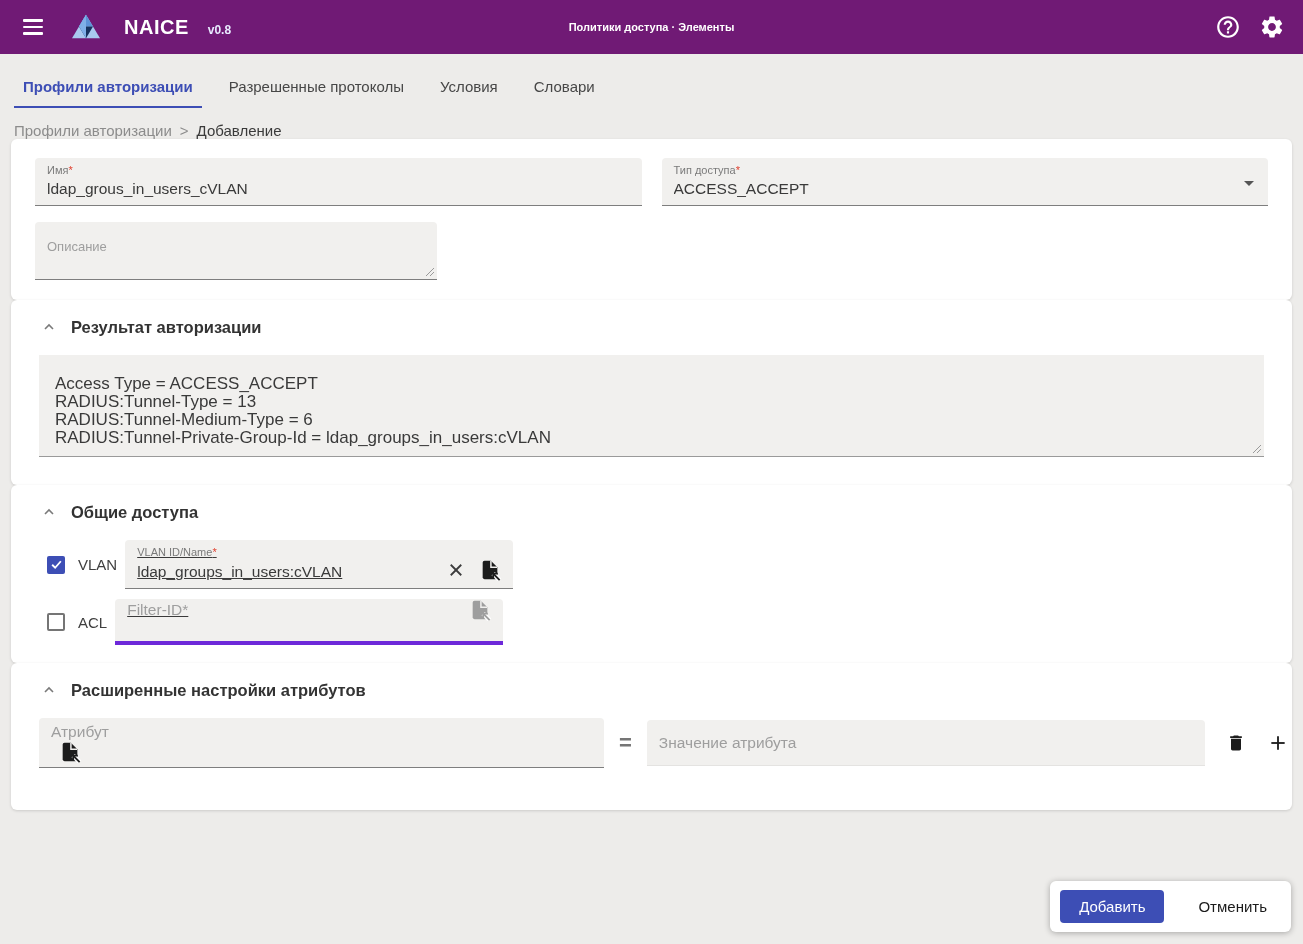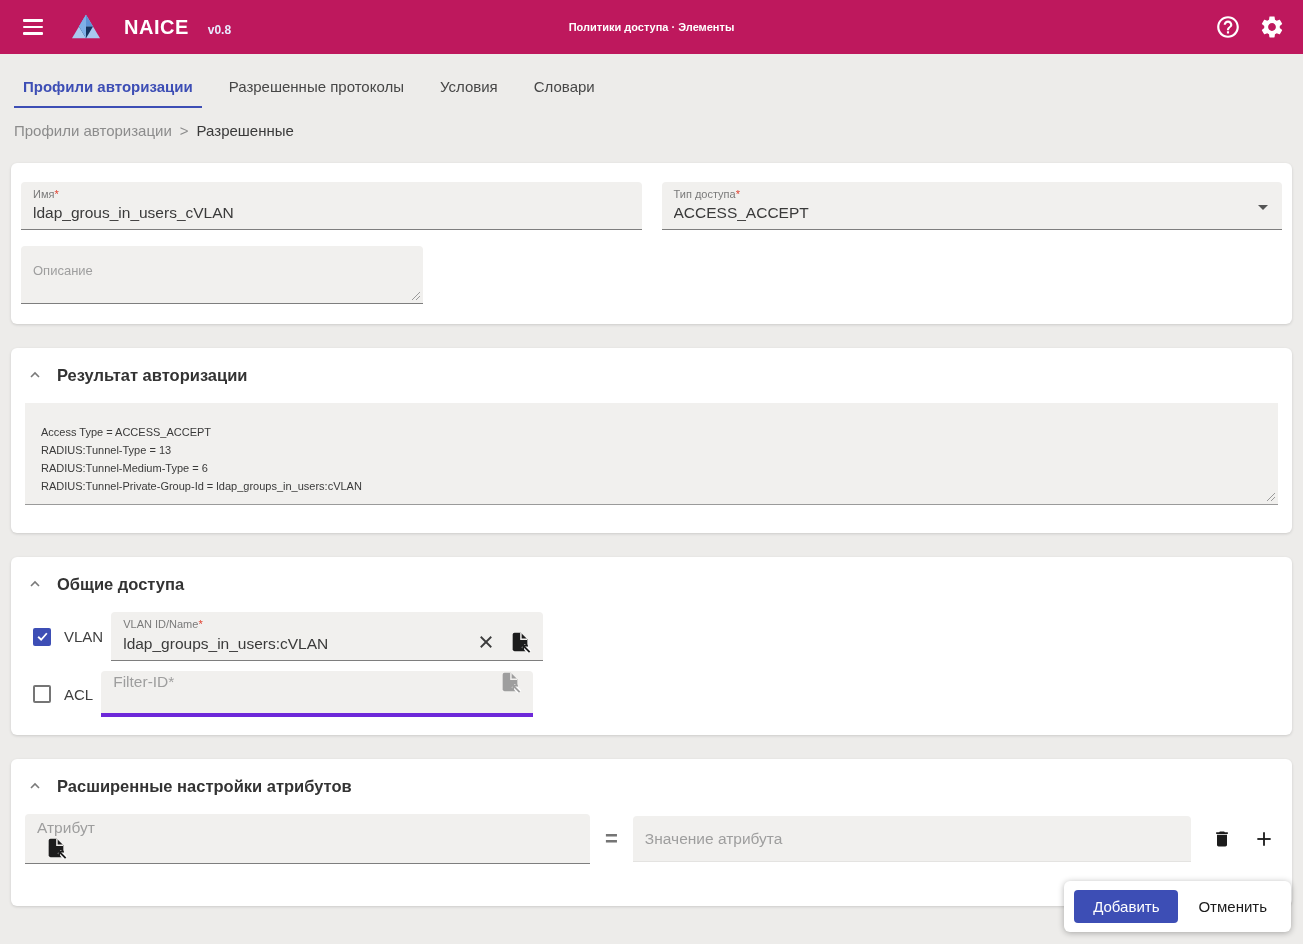--- a/index.html
+++ b/index.html
@@ -4,21 +4,21 @@
 <style>
   * { margin:0; padding:0; box-sizing:border-box; }
   html,body { width:1303px; height:944px; overflow:hidden;
     font-family:"Liberation Sans","DejaVu Sans",sans-serif;
     background:#edecea; color:#3a3a3a; }
 
   button { border:none; background:none; cursor:pointer; font-family:inherit; }
   input, textarea { font-family:inherit; }
 
   
-  .topbar { height:54px; background:#be185d; display:flex; align-items:center;
+  .topbar { height:54px; background:#701a75; display:flex; align-items:center;
     position:relative; padding:0 16px; }
   .tb-left { display:flex; align-items:center; gap:14px; }
   .menu-btn { width:34px; height:34px; display:flex; align-items:center; justify-content:center; }
   .hamburger { display:flex; flex-direction:column; gap:4px; }
   .hamburger i { display:block; width:20px; height:2.5px; background:#fff; border-radius:1px; }
   .logo { display:flex; align-items:center; margin-left:6px; }
   .app-name { color:#fff; font-size:20px; font-weight:700; letter-spacing:.5px; margin-left:8px; }
   .app-version { color:#e8ebff; font-size:12px; font-weight:700; margin-left:5px; margin-top:6px; }
   .tb-title { position:absolute; left:50%; transform:translateX(-50%);
     color:#fff; font-size:11px; font-weight:600; white-space:nowrap; }
@@ -32,22 +32,22 @@
   .tab.active::after { content:""; position:absolute; left:0; right:0; bottom:0;
     height:2px; background:#3d4eb5; }
 
   
   .breadcrumb { margin:14px 0 0 14px; font-size:15px; display:flex; gap:8px; align-items:center; }
   .bc-parent { color:#8c8c8c; cursor:pointer; }
   .bc-sep { color:#8c8c8c; }
   .bc-current { color:#3a3a3a; }
 
   
-  .card { background:#fff; border-radius:6px; margin:24px 11px 0;
-    box-shadow:0 1px 3px rgba(0,0,0,.14); padding:0 10px; }
+  .card { background:#fff; border-radius:6px; margin:0 11px 0;
+    box-shadow:0 1px 3px rgba(0,0,0,.14); padding:0 24px; }
   .card1 { padding-top:19px; padding-bottom:20px; }
   .section-card { padding-top:15px; padding-bottom:18px; }
 
   .section-header { display:flex; align-items:center; gap:12px; padding:2px 0 0 4px; }
   .collapse-btn { width:20px; height:20px; display:flex; align-items:center; justify-content:center; }
   .section-title { font-size:16.5px; font-weight:700; color:#333; }
 
   
   .form-row { display:flex; gap:20px; }
   .field { position:relative; background:#f1f0ee; border-bottom:1px solid #7e7e7e;
@@ -65,32 +65,32 @@
   .textarea-field { margin-top:16px; width:402px; flex:none; height:58px; padding:0; }
   .textarea-field textarea { width:100%; height:100%; border:none; background:transparent;
     outline:none; resize:none; font-size:13px; color:#3a3a3a; padding:17px 12px 6px; }
   .resize-handle { position:absolute; right:3px; bottom:3px; width:10px; height:10px;
     background:repeating-linear-gradient(135deg, transparent 0 2px, #9a9a9a 2px 3px);
     clip-path:polygon(100% 0, 100% 100%, 0 100%); cursor:nwse-resize; }
 
   .big-textarea { position:relative; margin:18px 4px 10px; background:#f1f0ee;
     border-bottom:1px solid #9a9a9a; }
   .big-textarea textarea { display:block; width:100%; height:101px; border:none;
-    background:transparent; outline:none; resize:none; font-size:11px; line-height:18px;
+    background:transparent; outline:none; resize:none; font-size:17px; line-height:18px;
     color:#3a3a3a; padding:20px 16px 10px; }
 
   
   .task-row { display:flex; align-items:center; margin:18px 0 0 12px; }
   .task-row.acl { margin-top:10px; }
   .checkbox { width:18px; height:18px; border-radius:2px; flex:none;
     display:flex; align-items:center; justify-content:center; cursor:pointer; }
   .checkbox.checked { background:#3d4eb5; }
   .checkbox.unchecked { background:#fff; border:2px solid #757575; }
   .cb-label { font-size:15px; color:#3f3f3f; margin-left:13px; }
-  .inline-field { margin-left:8px; width:432px; flex:none; }
+  .inline-field { margin-left:8px; width:388px; flex:none;text-decoration:underline; }
   .inline-field .with-icons { display:flex; align-items:center; }
   .inline-field .with-icons input { flex:1; }
   .field-icons { display:flex; align-items:center; gap:14px; padding-left:8px; }
   .acl-field { height:46px; border-bottom:4px solid #6d28d9; display:flex; align-items:flex-start;
     padding-top:0; padding-bottom:0; }
   .acl-field input { padding-top:0; }
 
   
   .attr-row { display:flex; align-items:center; margin:18px 4px 24px; }
   .attr-field { width:565px; flex:none; height:50px; display:flex; align-items:center;
@@ -98,21 +98,21 @@
   .attr-field input { padding-top:0; }
   .equals { font-size:22px; color:#757575; margin:0 15px; font-weight:600; }
   .value-field { width:558px; flex:none; height:46px; border-bottom:1px solid #e4e3e1;
     display:flex; align-items:center; padding-top:0; padding-bottom:0; }
   .value-field input { padding-top:0; }
   .row-actions { display:flex; align-items:center; gap:16px; margin-left:18px; }
   .row-actions button { width:26px; height:26px; display:flex; align-items:center; justify-content:center; }
 
   
   .action-bar { position:fixed; right:12px; bottom:12px; background:#fff; border-radius:6px;
-    box-shadow:0 1px 6px rgba(0,0,0,.3); padding:9px 10px; display:flex; align-items:center; gap:6px; }
+    box-shadow:0 1px 6px rgba(0,0,0,.3); padding:9px 10px; display:flex; align-items:center; gap:20px; }
   .btn-primary { background:#3d4eb5; color:#fff; font-size:15px; padding:8px 19px;
     border-radius:4px; }
   .btn-flat { color:#1b1b1b; font-size:15px; font-weight:500; padding:8px 14px; }
 
   .icon-btn-sm { display:flex; align-items:center; justify-content:center; }
 </style>
 </head>
 <body>
 
 <header class="topbar">
@@ -153,21 +153,21 @@
 <nav class="tabs">
   <div class="tab active">Профили авторизации</div>
   <div class="tab">Разрешенные протоколы</div>
   <div class="tab">Условия</div>
   <div class="tab">Словари</div>
 </nav>
 
 <div class="breadcrumb">
   <span class="bc-parent">Профили авторизации</span>
   <span class="bc-sep">&gt;</span>
-  <span class="bc-current">Разрешенные</span>
+  <span class="bc-current">Добавление</span>
 </div>
 
 <section class="card card1">
   <div class="form-row">
     <div class="field">
       <label class="flabel"><span>Имя</span><span class="req">*</span></label>
       <input type="text" value="ldap_grous_in_users_cVLAN" style="">
     </div>
     <div class="field has-arrow">
       <label class="flabel"><span>Тип доступа</span><span class="req">*</span></label>

